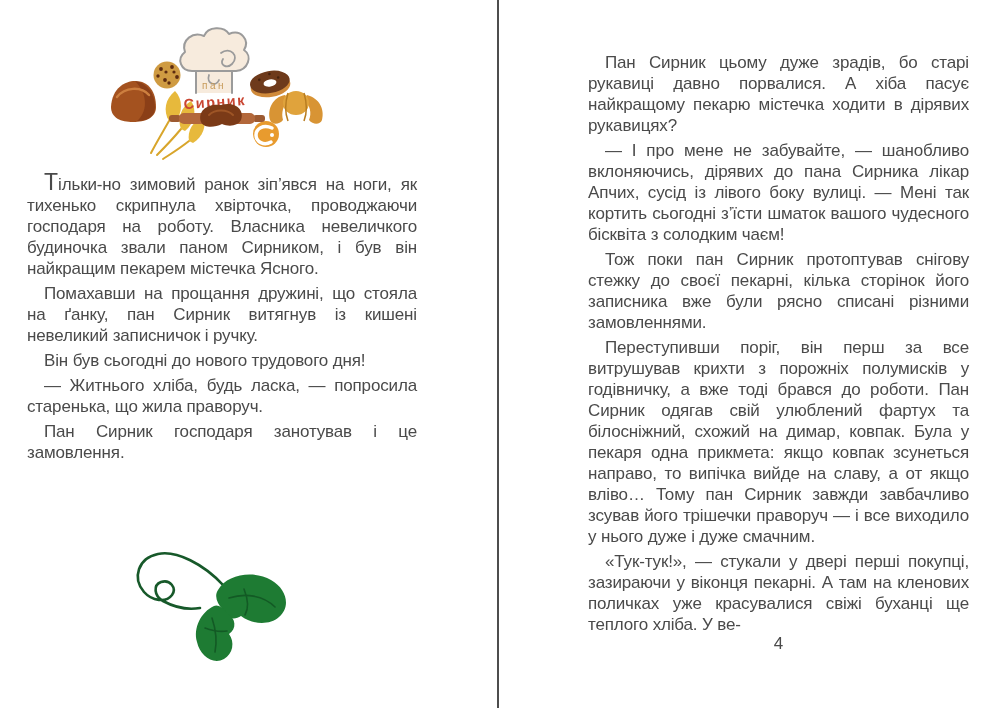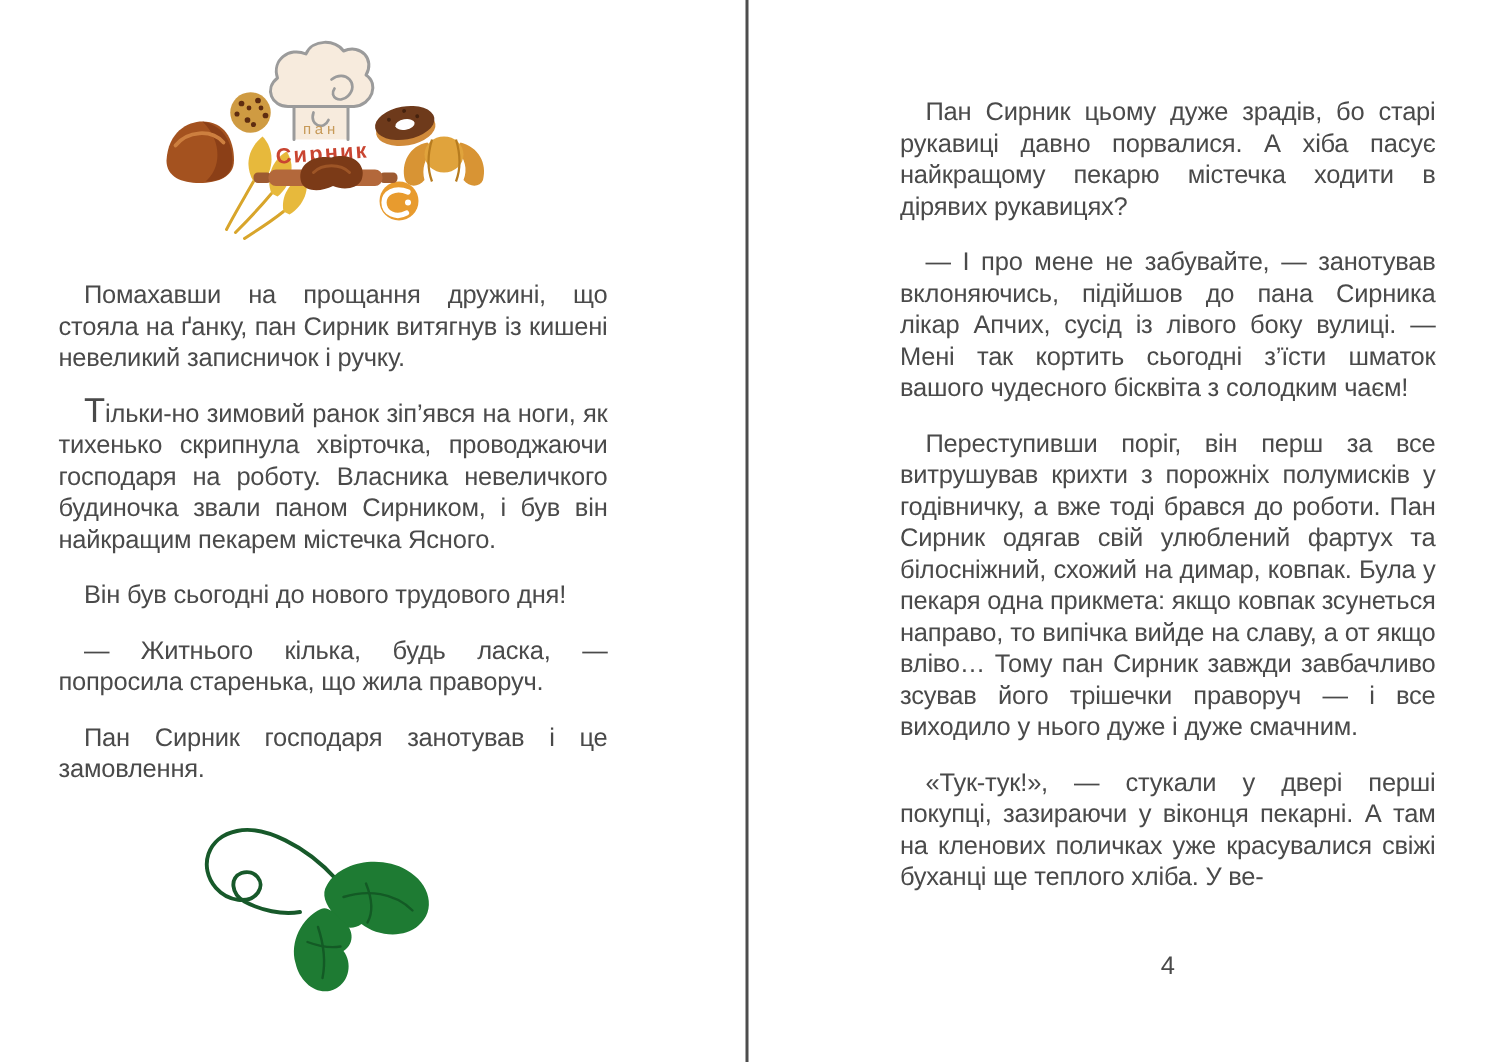--- a/index.html
+++ b/index.html
@@ -20,21 +20,21 @@
     height: 708px;
     background: #4d4d4d;
   }
   .text-col {
     position: absolute;
     text-align: justify;
     font-size: 17px;
     line-height: 21px;
     letter-spacing: -0.15px;
   }
-  .text-col p { margin: 16px; text-indent: 17px; }
+  .text-col p { margin: 4px; text-indent: 17px; }
   #left-text  { left: 23px;  top: 170px; width: 398px; }
   #right-text { left: 584px; top: 48px;  width: 389px; }
   .dropcap {
     font-size: 23px;
     line-height: 10px;
     letter-spacing: 0;
   }
   .page-num {
     position: absolute;
     left: 584px;
@@ -130,24 +130,24 @@
       <g>
         <rect x="74" y="90" width="12" height="7" rx="3" fill="#9d5a31"></rect>
         <rect x="158" y="90" width="12" height="7" rx="3" fill="#9d5a31"></rect>
         <rect x="84" y="88" width="76" height="11" rx="5" fill="#b3683b"></rect>
         <path d="M 106,97 C 102,85 114,78 126,80 C 140,76 150,85 146,95 C 143,101 134,102 127,99 C 119,103 109,103 106,97 Z" fill="#7b3a17"></path>
         <path d="M 114,90 C 120,84 132,84 138,90" stroke="#9e5526" stroke-width="2" fill="none" stroke-linecap="round"></path>
       </g>
     </svg>
 
     <div class="text-col" id="left-text">
+      <p><span class="dropcap">Т</span><span>ільки-но зимовий ранок зіп’явся на ноги, як тихенько скрипнула хвірточка, проводжаючи господаря на роботу. Власника невеличкого будиночка звали паном Сирником, і був він найкращим пекарем містечка Ясного.</span></p>
       <p>Помахавши на прощання дружині, що стояла на ґанку, пан Сирник витягнув із кишені невеликий записничок і ручку.</p>
-      <p><span class="dropcap">Т</span><span>ільки-но зимовий ранок зіп’явся на ноги, як тихенько скрипнула хвірточка, проводжаючи господаря на роботу. Власника невеличкого будиночка звали паном Сирником, і був він найкращим пекарем містечка Ясного.</span></p>
       <p>Він був сьогодні до нового трудового дня!</p>
-      <p>— Житнього кілька, будь ласка, — попросила старенька, що жила праворуч.</p>
+      <p>— Житнього хліба, будь ласка, — попросила старенька, що жила праворуч.</p>
       <p>Пан Сирник господаря занотував і це замовлення.</p>
     </div>
 
     <svg class="mittens-illustration" viewBox="0 0 175 125" xmlns="http://www.w3.org/2000/svg">
       <g>
         <path d="M 96,40 C 76,18 48,4 30,8 C 10,12 4,32 16,46 C 24,55 38,57 44,49 C 49,42 42,33 33,36 C 25,39 26,50 35,55 C 46,61 60,64 72,62" stroke="#17592a" stroke-width="2.6" fill="none" stroke-linecap="round"></path>
       </g>
       <g>
         <path d="M 90,44 C 99,28 126,24 143,34 C 159,43 163,61 151,71 C 141,80 123,78 113,70 C 106,75 97,72 95,64 C 89,57 86,50 90,44 Z" fill="#1e7b33"></path>
         <path d="M 101,52 C 117,47 135,49 147,61" stroke="#135a25" stroke-width="1.6" fill="none" stroke-linecap="round"></path>
@@ -159,20 +159,21 @@
         <path d="M 77,82 C 85,85 93,86 99,85" stroke="#135a25" stroke-width="1.6" fill="none" stroke-linecap="round"></path>
       </g>
     </svg>
   </div>
 
   <div class="divider"></div>
 
   <div>
     <div class="text-col" id="right-text">
       <p>Пан Сирник цьому дуже зрадів, бо старі рукавиці давно порвалися. А хіба пасує найкращому пекарю містечка ходити в дірявих рукавицях?</p>
-      <p>— І про мене не забувайте, — занотував вклоняючись, підійшов до пана Сирника лікар Апчих, сусід із лівого боку вулиці. — Мені так кортить сьогодні з’їсти шматок вашого чудесного бісквіта з солодким чаєм!</p>
+      <p>— І про мене не забувайте, — шанобливо вклоняючись, дірявих до пана Сирника лікар Апчих, сусід із лівого боку вулиці. — Мені так кортить сьогодні з’їсти шматок вашого чудесного бісквіта з солодким чаєм!</p>
+      <p>Тож поки пан Сирник протоптував снігову стежку до своєї пекарні, кілька сторінок його записника вже були рясно списані різними замовленнями.</p>
       <p>Переступивши поріг, він перш за все витрушував крихти з порожніх полумисків у годівничку, а вже тоді брався до роботи. Пан Сирник одягав свій улюблений фартух та білосніжний, схожий на димар, ковпак. Була у пекаря одна прикмета: якщо ковпак зсунеться направо, то випічка вийде на славу, а от якщо вліво… Тому пан Сирник завжди завбачливо зсував його трішечки праворуч — і все виходило у нього дуже і дуже смачним.</p>
       <p>«Тук-тук!», — стукали у двері перші покупці, зазираючи у віконця пекарні. А там на кленових поличках уже красувалися свіжі буханці ще теплого хліба. У ве-</p>
     </div>
     <div class="page-num">4</div>
   </div>
 
 </div>
 
 </body></html>

